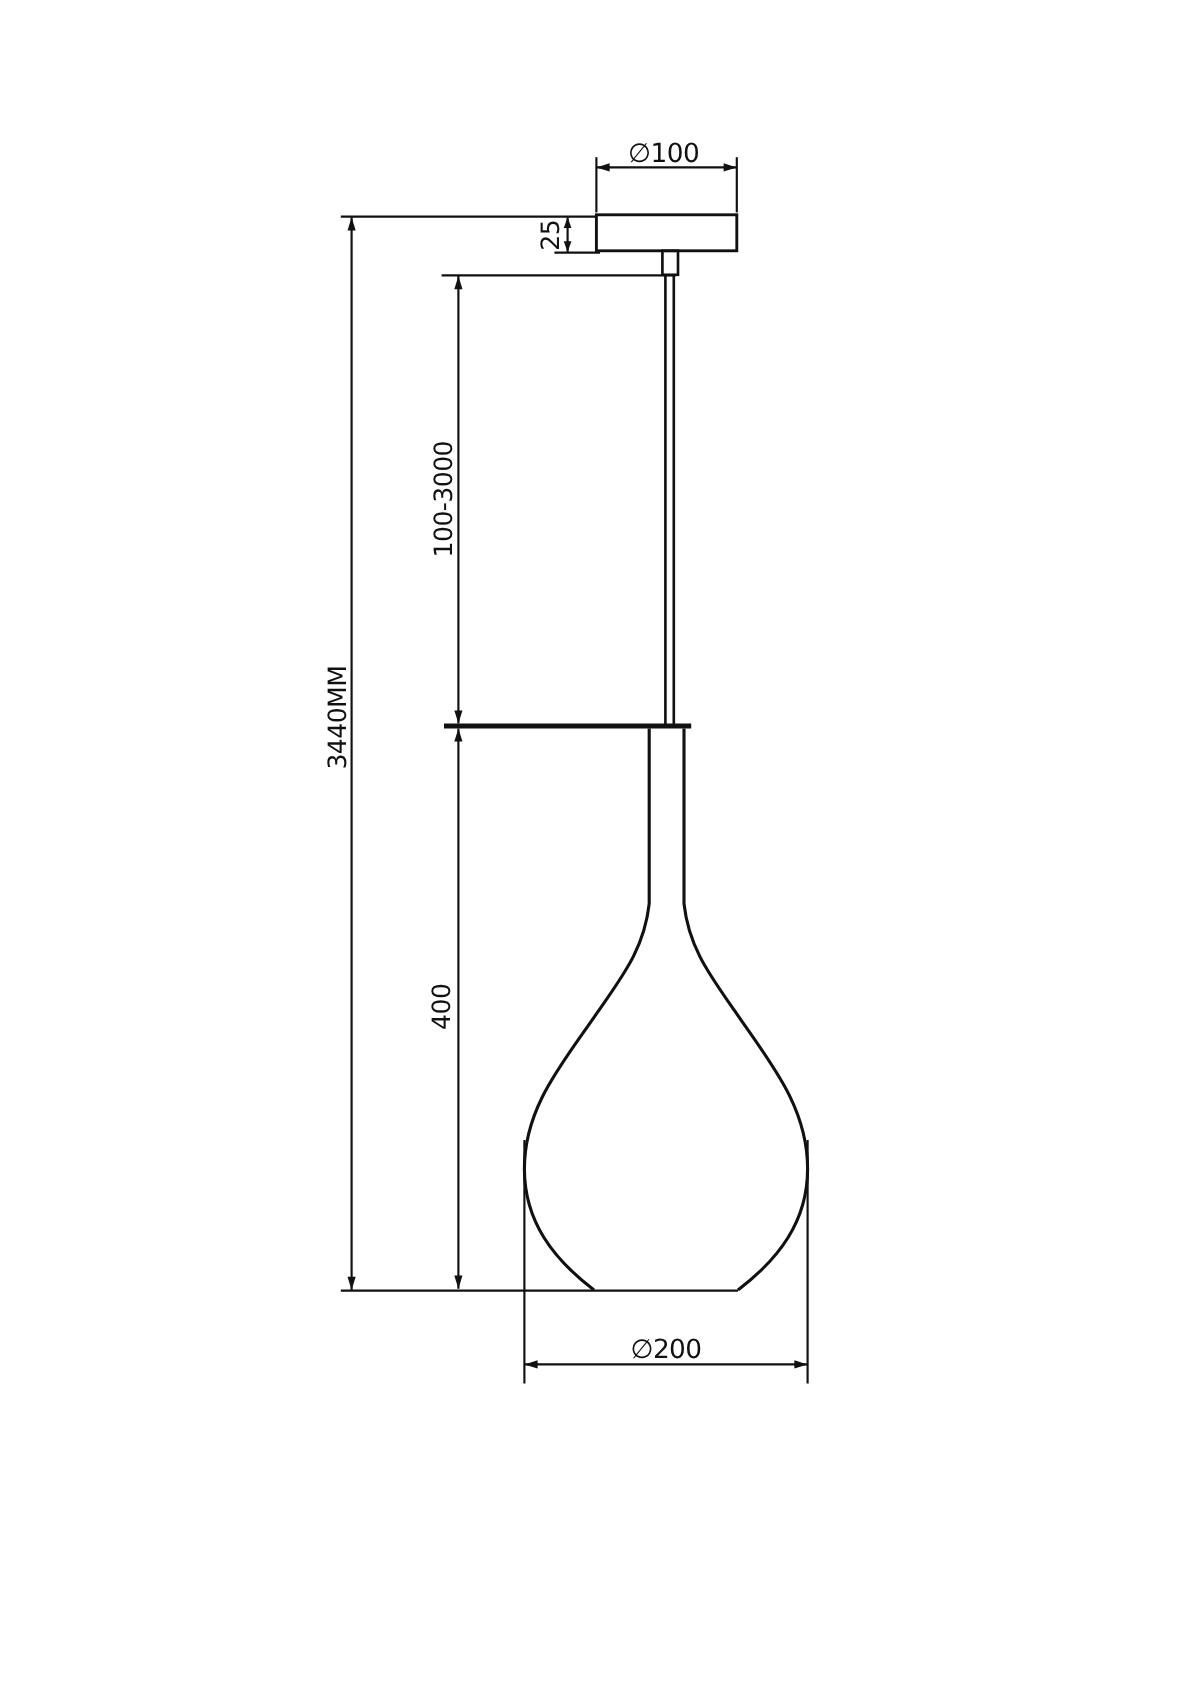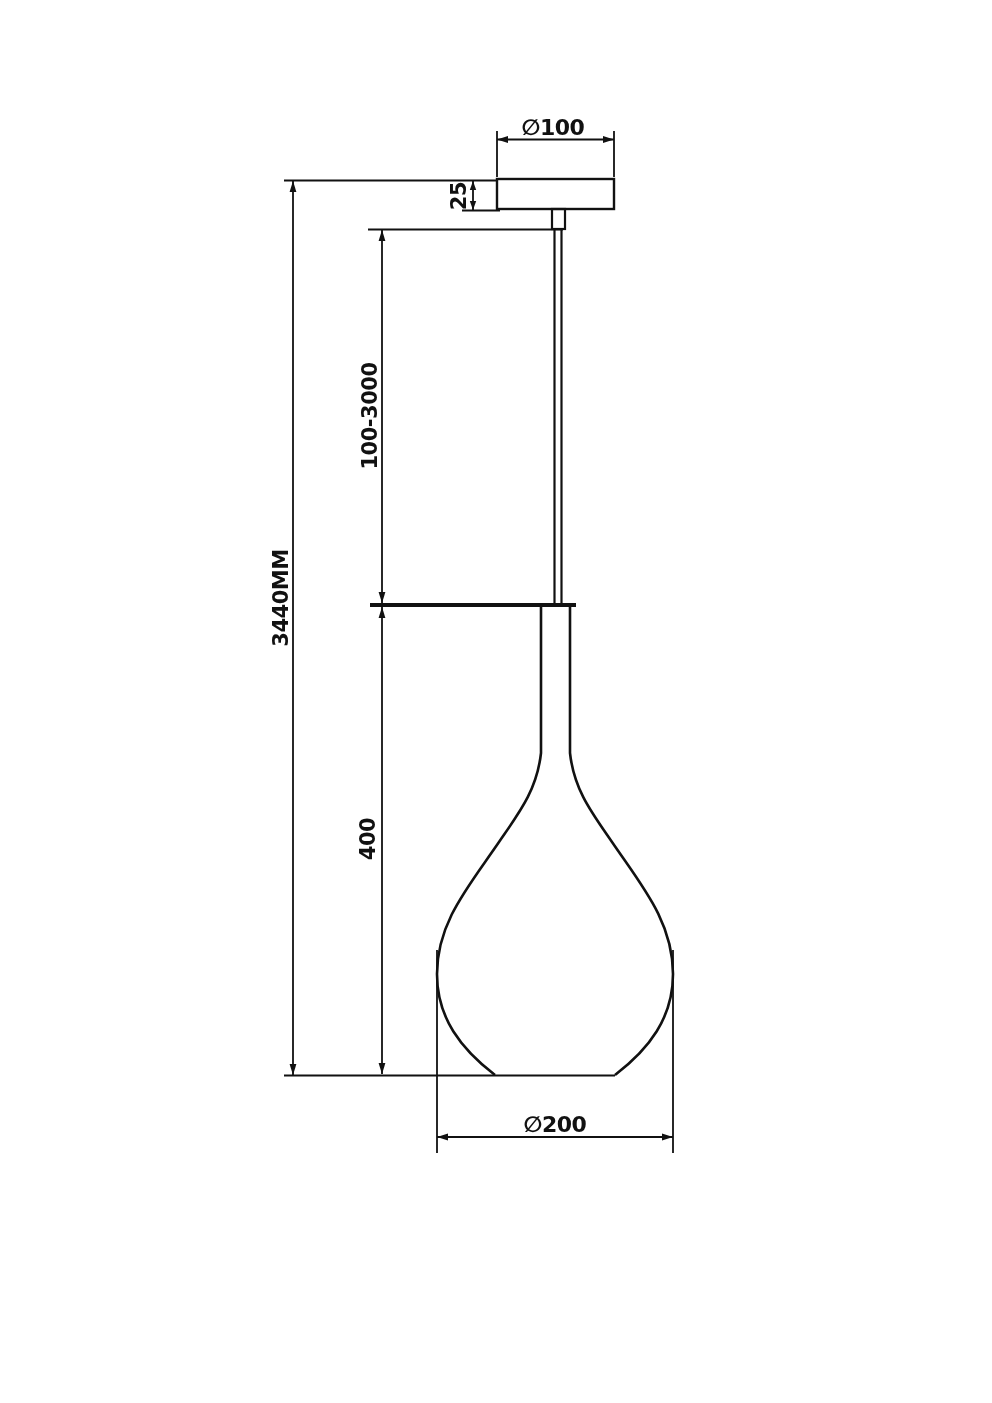--- a/index.html
+++ b/index.html
@@ -3,21 +3,20 @@
 <meta charset="utf-8">
 <style>
   :root { --line:#111111; --bg:#ffffff; }
   html,body { margin:0; padding:0; background:var(--bg); }
   .page {
     position:relative;
     width:992px; height:1212px;
     background:var(--bg);
     font-family:"DejaVu Sans","Liberation Sans",sans-serif;
     overflow:hidden;
-    font-weight:bold;
   }
   svg.drawing { position:absolute; left:0; top:0; color:var(--line); }
   svg.drawing text {
     fill:currentColor;
     font-family:"DejaVu Sans","Liberation Sans",sans-serif;
     letter-spacing:-0.5px;
   }
   .lbl   { font-size:22px; }
   .lblsm { font-size:21px; }
 </style>

